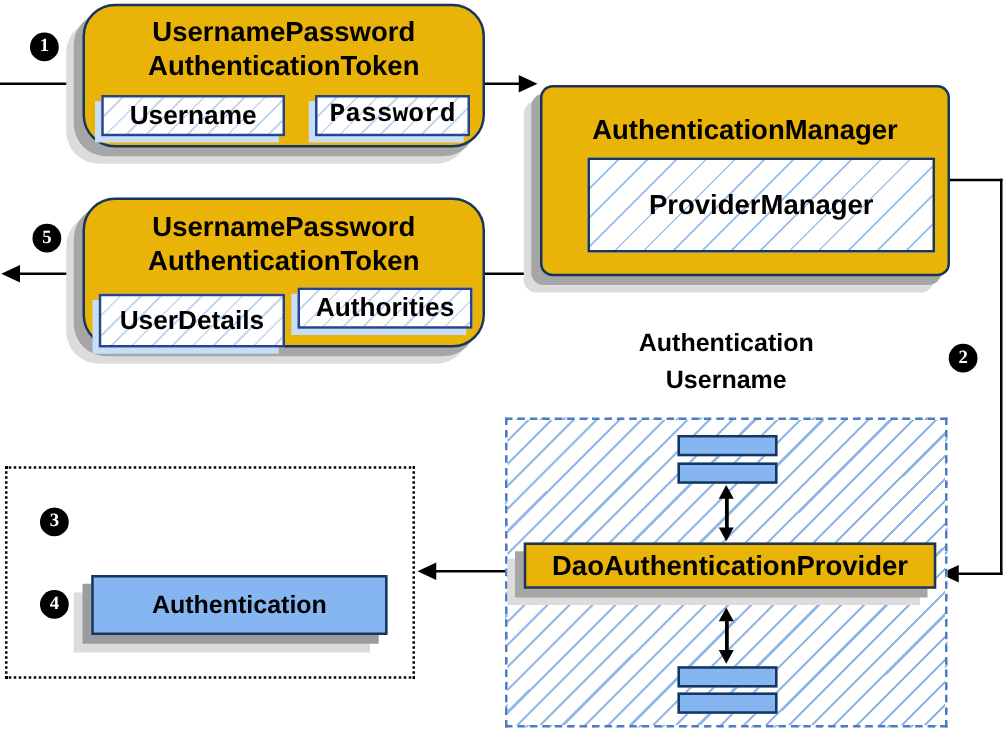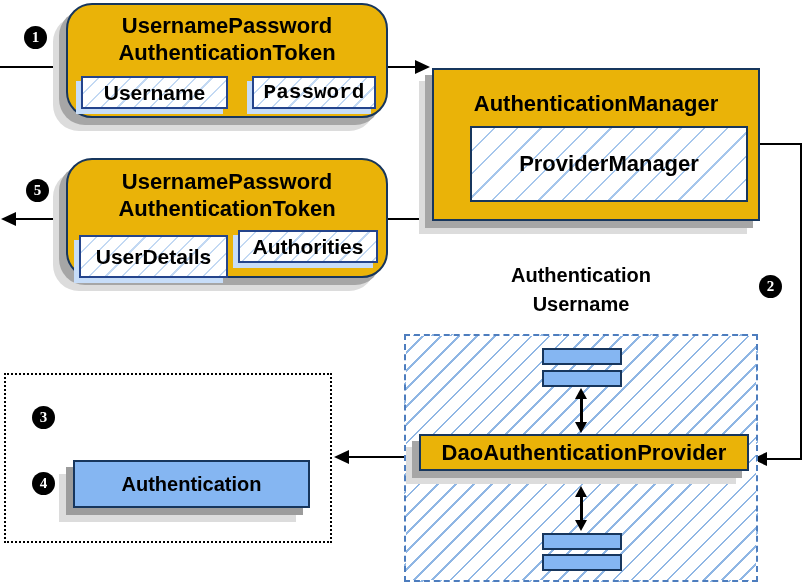--- a/index.html
+++ b/index.html
@@ -90,21 +90,21 @@
       <div>AuthenticationToken</div>
     </div>
     <div class="hatch-field" style="left:13px;top:71px;width:147px;height:33px;">
       <span>Username</span>
     </div>
     <div class="hatch-field" style="left:184px;top:71px;width:124px;height:33px;font-family:Liberation Mono, monospace;">
       <span>Password</span>
     </div>
   </div>
 
-  <div class="bluebox" style="left:432px;top:68px;width:328px;height:153px;">
+  <div class="bluebox" style="left:432px;top:68px;width:328px;height:153px;border-radius:10px;">
     <div class="boxtitle" style="margin-top:20px;">AuthenticationManager</div>
     <div class="hatch-inner" style="left:36px;top:56px;width:278px;height:76px;">
       <span>ProviderManager</span>
     </div>
   </div>
 
   <div class="bluebox rounded" style="left:66px;top:158px;width:322px;height:120px;">
     <div class="boxtitle" style="margin-top:8px;">
       <div>UsernamePassword</div>
       <div>AuthenticationToken</div>

